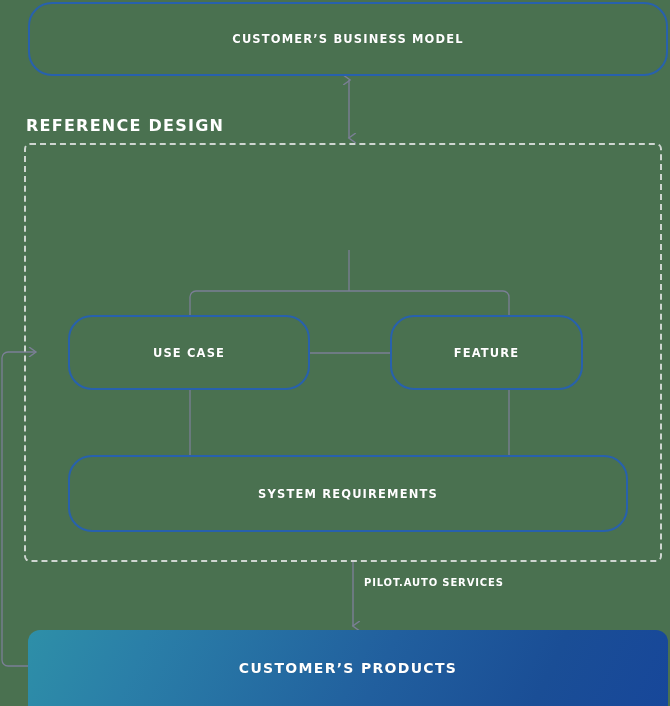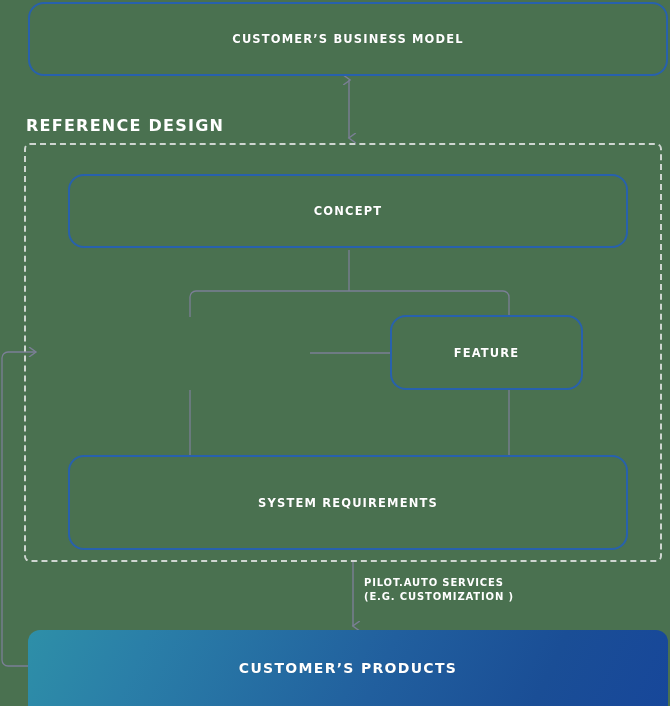--- a/index.html
+++ b/index.html
@@ -26,21 +26,21 @@
     width: 670px;
     height: 706px;
     pointer-events: none;
   }
   .node {
     position: absolute;
     box-sizing: border-box;
     display: flex;
     align-items: center;
     justify-content: center;
-    border-radius: 16px;
+    border-radius: 24px;
   }
   .node-outline {
     border: 2px solid #2861ad;
     background: transparent;
   }
   .node-label {
     color: #ffffff;
     font-weight: bold;
     font-size: 11.5px;
     letter-spacing: 1.15px;
@@ -56,21 +56,21 @@
   #node-concept {
     left: 68px; top: 174px; width: 560px; height: 74px;
   }
   #node-use-case {
     left: 68px; top: 315px; width: 242px; height: 75px;
   }
   #node-feature {
     left: 390px; top: 315px; width: 193px; height: 75px;
   }
   #node-system-requirements {
-    left: 68px; top: 455px; width: 560px; height: 95px;
+    left: 68px; top: 455px; width: 560px; height: 77px;
   }
   #node-customer-products {
     left: 28px; top: 630px; width: 640px; height: 76px;
     border-radius: 12px 12px 0 0;
     background: linear-gradient(115deg, #2e8fa8 0%, #2a7fa8 18%, #215f9e 55%, #1a4e96 80%, #17479a 100%);
     border: none;
   }
   #node-customer-products .node-label {
     letter-spacing: 1.3px;
     font-size: 14px;
@@ -165,35 +165,34 @@
   </svg>
 
   <div id="reference-design-frame"></div>
 
   <div id="reference-design-label">REFERENCE DESIGN</div>
 
   <div id="node-business-model" class="node node-outline">
     <span class="node-label">CUSTOMER’S BUSINESS MODEL</span>
   </div>
 
-  <div id="node-concept" class="node node-outline">
-    <span class="node-label">CONCEPT</span>
+
+  <div id="node-use-case" class="node node-outline">
+    <span class="node-label">USE CASE</span>
   </div>
-
 
   <div id="node-feature" class="node node-outline">
     <span class="node-label">FEATURE</span>
   </div>
 
   <div id="node-system-requirements" class="node node-outline">
     <span class="node-label">SYSTEM REQUIREMENTS</span>
   </div>
 
   <div id="pilot-auto-label">
     <span>PILOT.AUTO SERVICES</span>
-    <span>(E.G. CUSTOMIZATION )</span>
   </div>
 
   <div id="node-customer-products" class="node">
     <span class="node-label">CUSTOMER’S PRODUCTS</span>
   </div>
 
 </div>
 
 </body></html>

